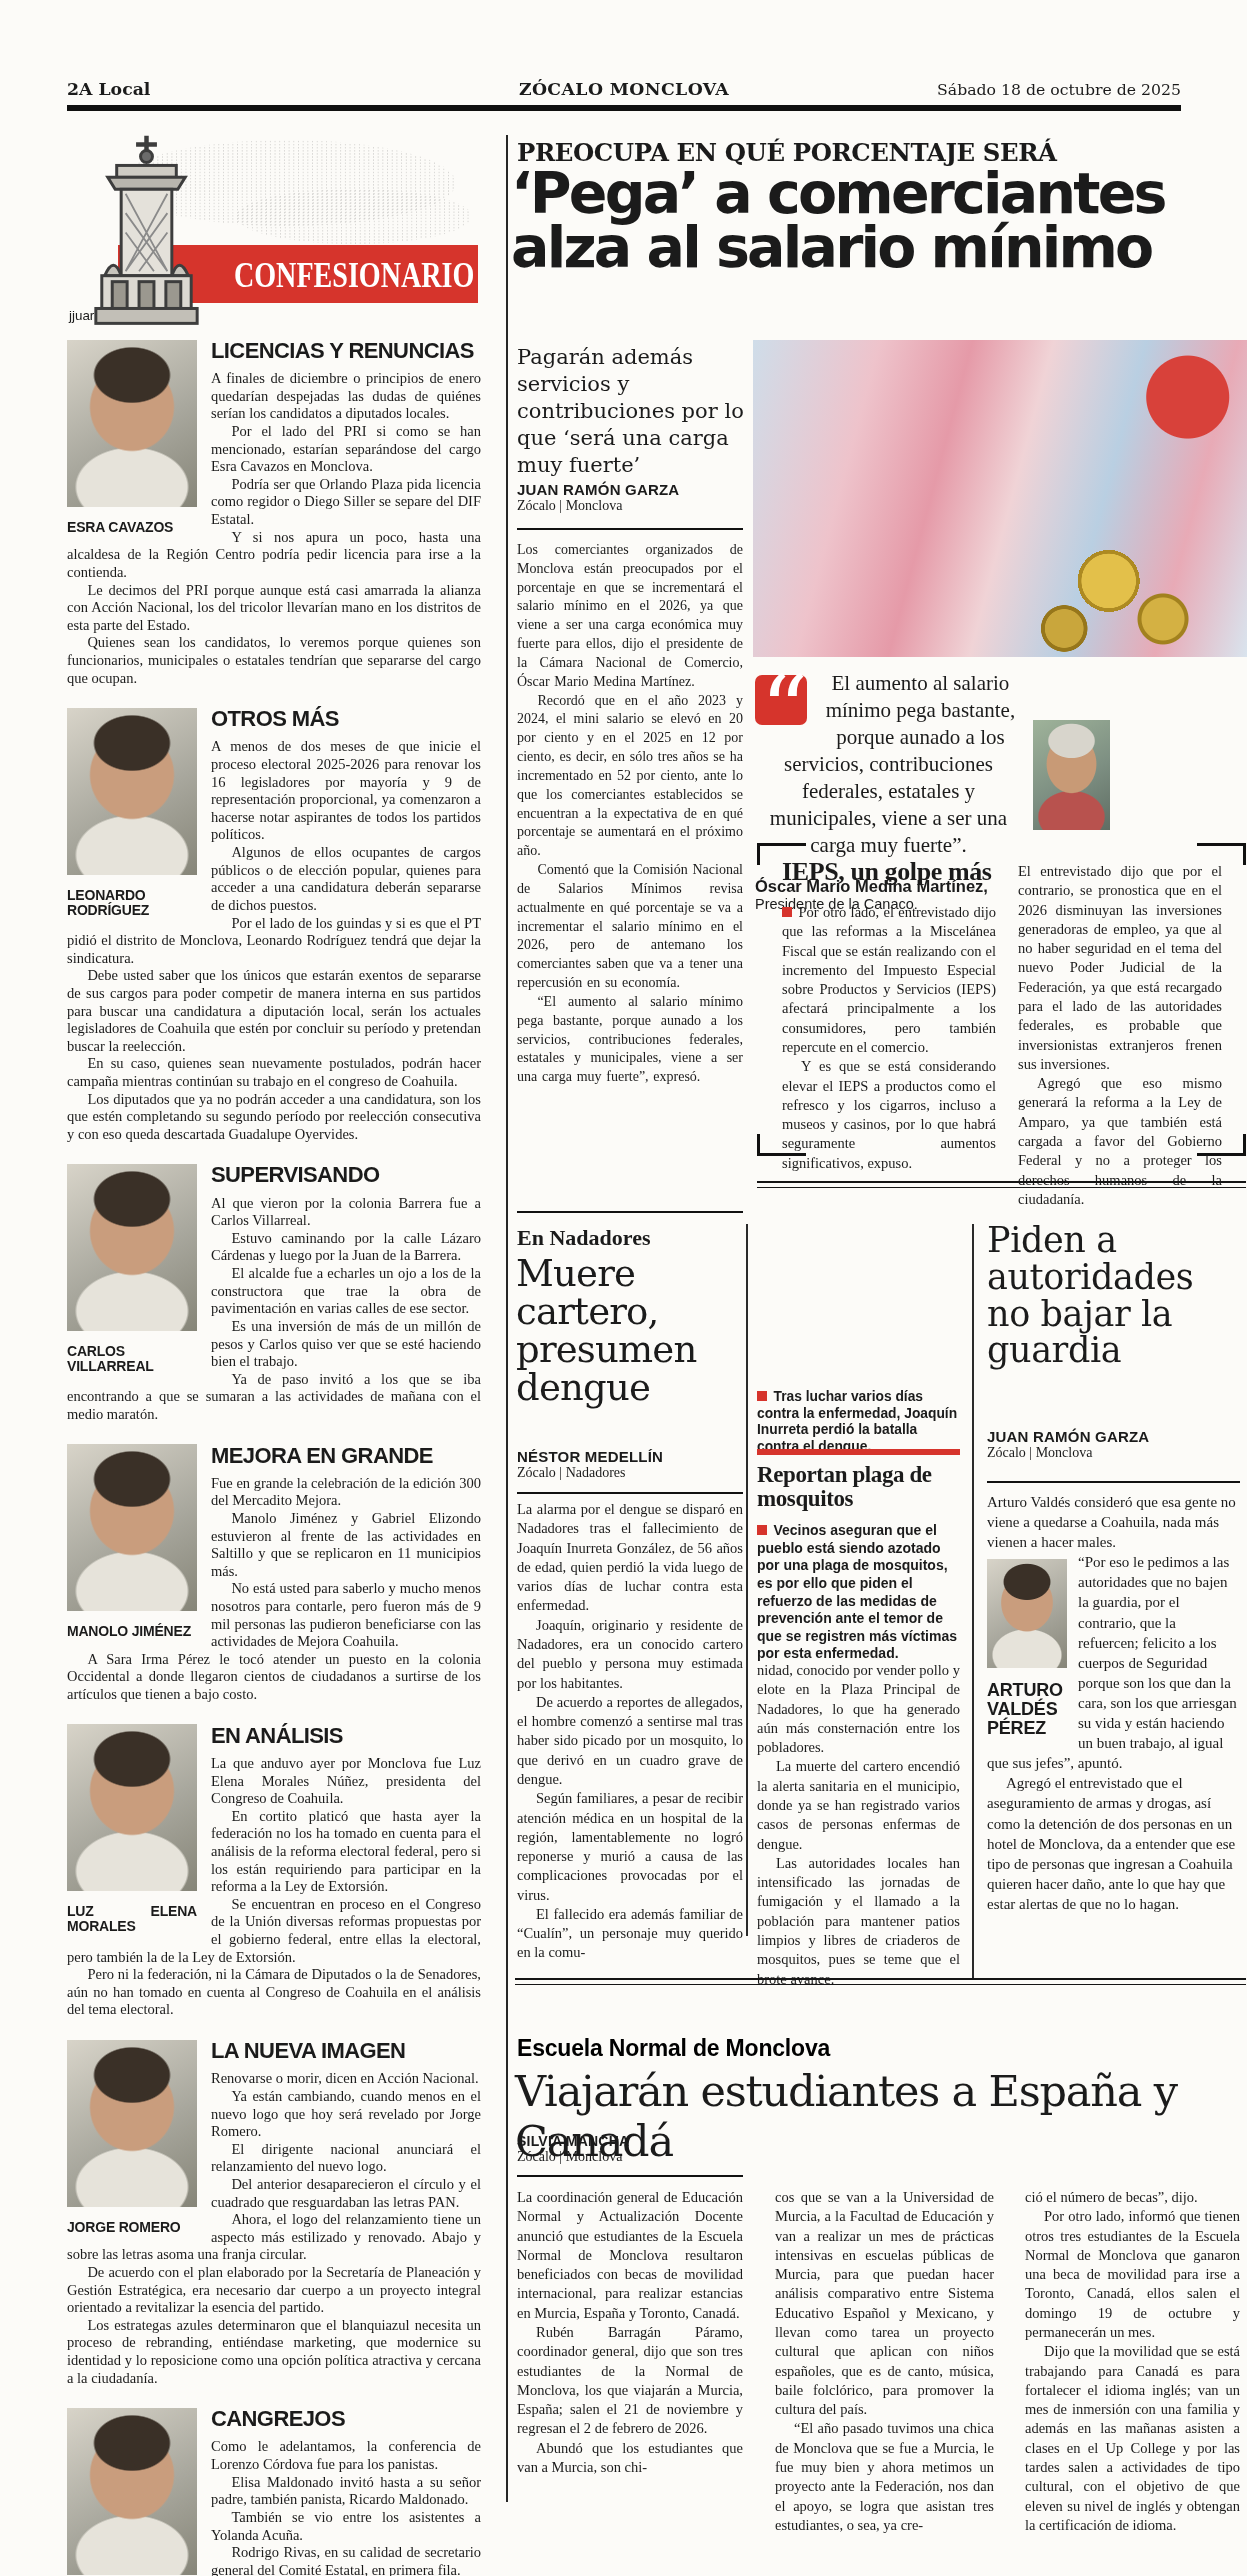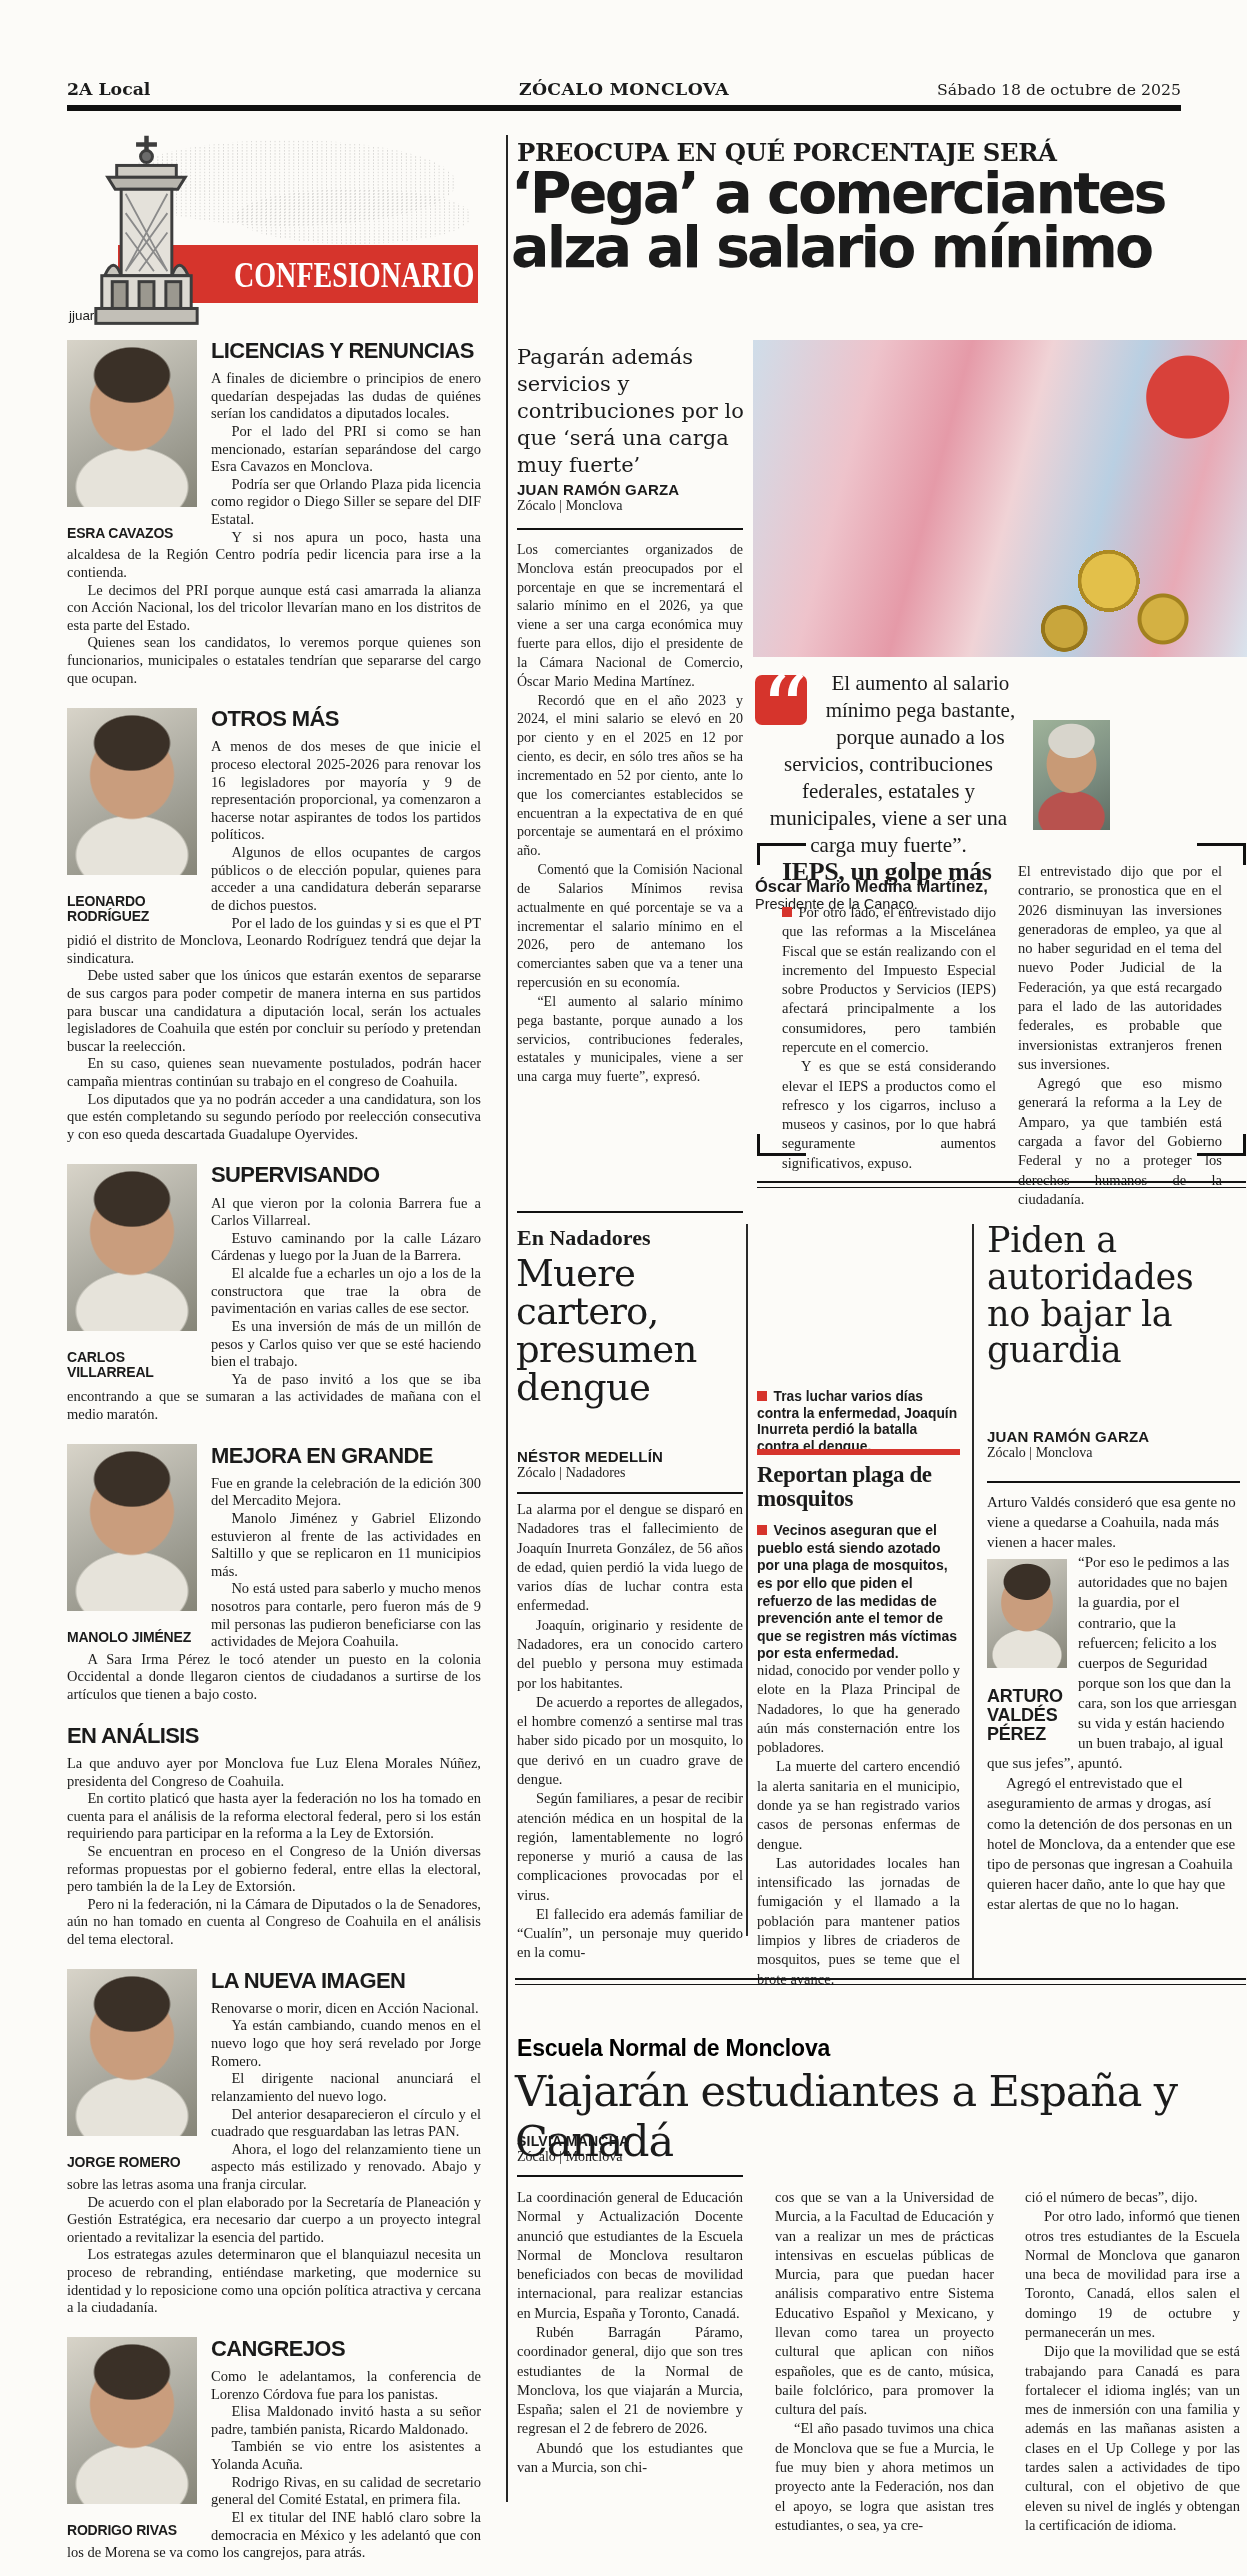--- a/index.html
+++ b/index.html
@@ -32,21 +32,21 @@
       radial-gradient(ellipse 30% 17% at 50% 21%, #3a3027 0 95%, transparent 100%),
       radial-gradient(ellipse 33% 27% at 50% 40%, #c99d7d 0 96%, transparent 100%),
       radial-gradient(ellipse 44% 24% at 50% 88%, #e6e3da 0 96%, transparent 100%),
       linear-gradient(150deg,#d8d4c9,#a9a89e 55%,#868578);}
   .pimg.light{background:
       radial-gradient(ellipse 31% 16% at 50% 19%, #d8d5cc 0 95%, transparent 100%),
       radial-gradient(ellipse 33% 27% at 50% 40%, #c89a76 0 96%, transparent 100%),
       radial-gradient(ellipse 44% 24% at 50% 88%, #b8524e 0 96%, transparent 100%),
       linear-gradient(150deg,#9fb39a,#7d8f82 55%,#5f6d63);}
   .pname{font-family:"Liberation Sans",sans-serif;font-weight:bold;font-size:14px;line-height:1.08;
-      margin-top:19px;letter-spacing:-0.2px;}
+      margin-top:13px;letter-spacing:-0.2px;}
   .sec-h{font-family:"Liberation Sans",sans-serif;font-weight:bold;font-size:22px;letter-spacing:-0.6px;margin:0 0 5.5px;}
   .ctext{font-size:14.5px;line-height:1.215;text-align:justify;}
   .ctext p+p{text-indent:20.4px;}
 
   .dbl{border-top:2.4px solid #151515;border-bottom:1.6px solid #151515;height:3.9px;}
 
   
   .qicon{width:52px;height:50px;background:var(--red);border-radius:7px;position:relative;flex:none;}
   .qicon span{position:absolute;left:5.5px;top:-11px;color:#fff;font-family:"DejaVu Serif",serif;font-size:93px;line-height:1;}
 
@@ -216,20 +216,24 @@
         <div class="pname">MANOLO JIMÉNEZ</div>
       </div>
       <h3 class="sec-h">MEJORA EN GRANDE</h3>
       <p>Fue en grande la celebración de la edición 300 del Mercadito Mejora.</p>
       <p>Manolo Jiménez y Gabriel Elizondo estuvieron al frente de las actividades en Saltillo y que se replicaron en 11 municipios más.</p>
       <p>No está usted para saberlo y mucho menos nosotros para contarle, pero fueron más de 9 mil personas las pudieron beneficiarse con las actividades de Mejora Coahuila.</p>
       <p>A Sara Irma Pérez le tocó atender un puesto en la colonia Occidental a donde llegaron cientos de ciudadanos a surtirse de los artículos que tienen a bajo costo.</p>
     </section>
 
     <section class="csec ctext">
+      <div class="pwrap">
+        <div class="pimg"></div>
+        <div class="pname">LUZ ELENA MORALES</div>
+      </div>
       <h3 class="sec-h">EN ANÁLISIS</h3>
       <p>La que anduvo ayer por Monclova fue Luz Elena Morales Núñez, presidenta del Congreso de Coahuila.</p>
       <p>En cortito platicó que hasta ayer la federación no los ha tomado en cuenta para el análisis de la reforma electoral federal, pero si los están requiriendo para participar en la reforma a la Ley de Extorsión.</p>
       <p>Se encuentran en proceso en el Congreso de la Unión diversas reformas propuestas por el gobierno federal, entre ellas la electoral, pero también la de la Ley de Extorsión.</p>
       <p>Pero ni la federación, ni la Cámara de Diputados o la de Senadores, aún no han tomado en cuenta al Congreso de Coahuila en el análisis del tema electoral.</p>
     </section>
 
     <section class="csec ctext">
       <div class="pwrap">
         <div class="pimg"></div>

